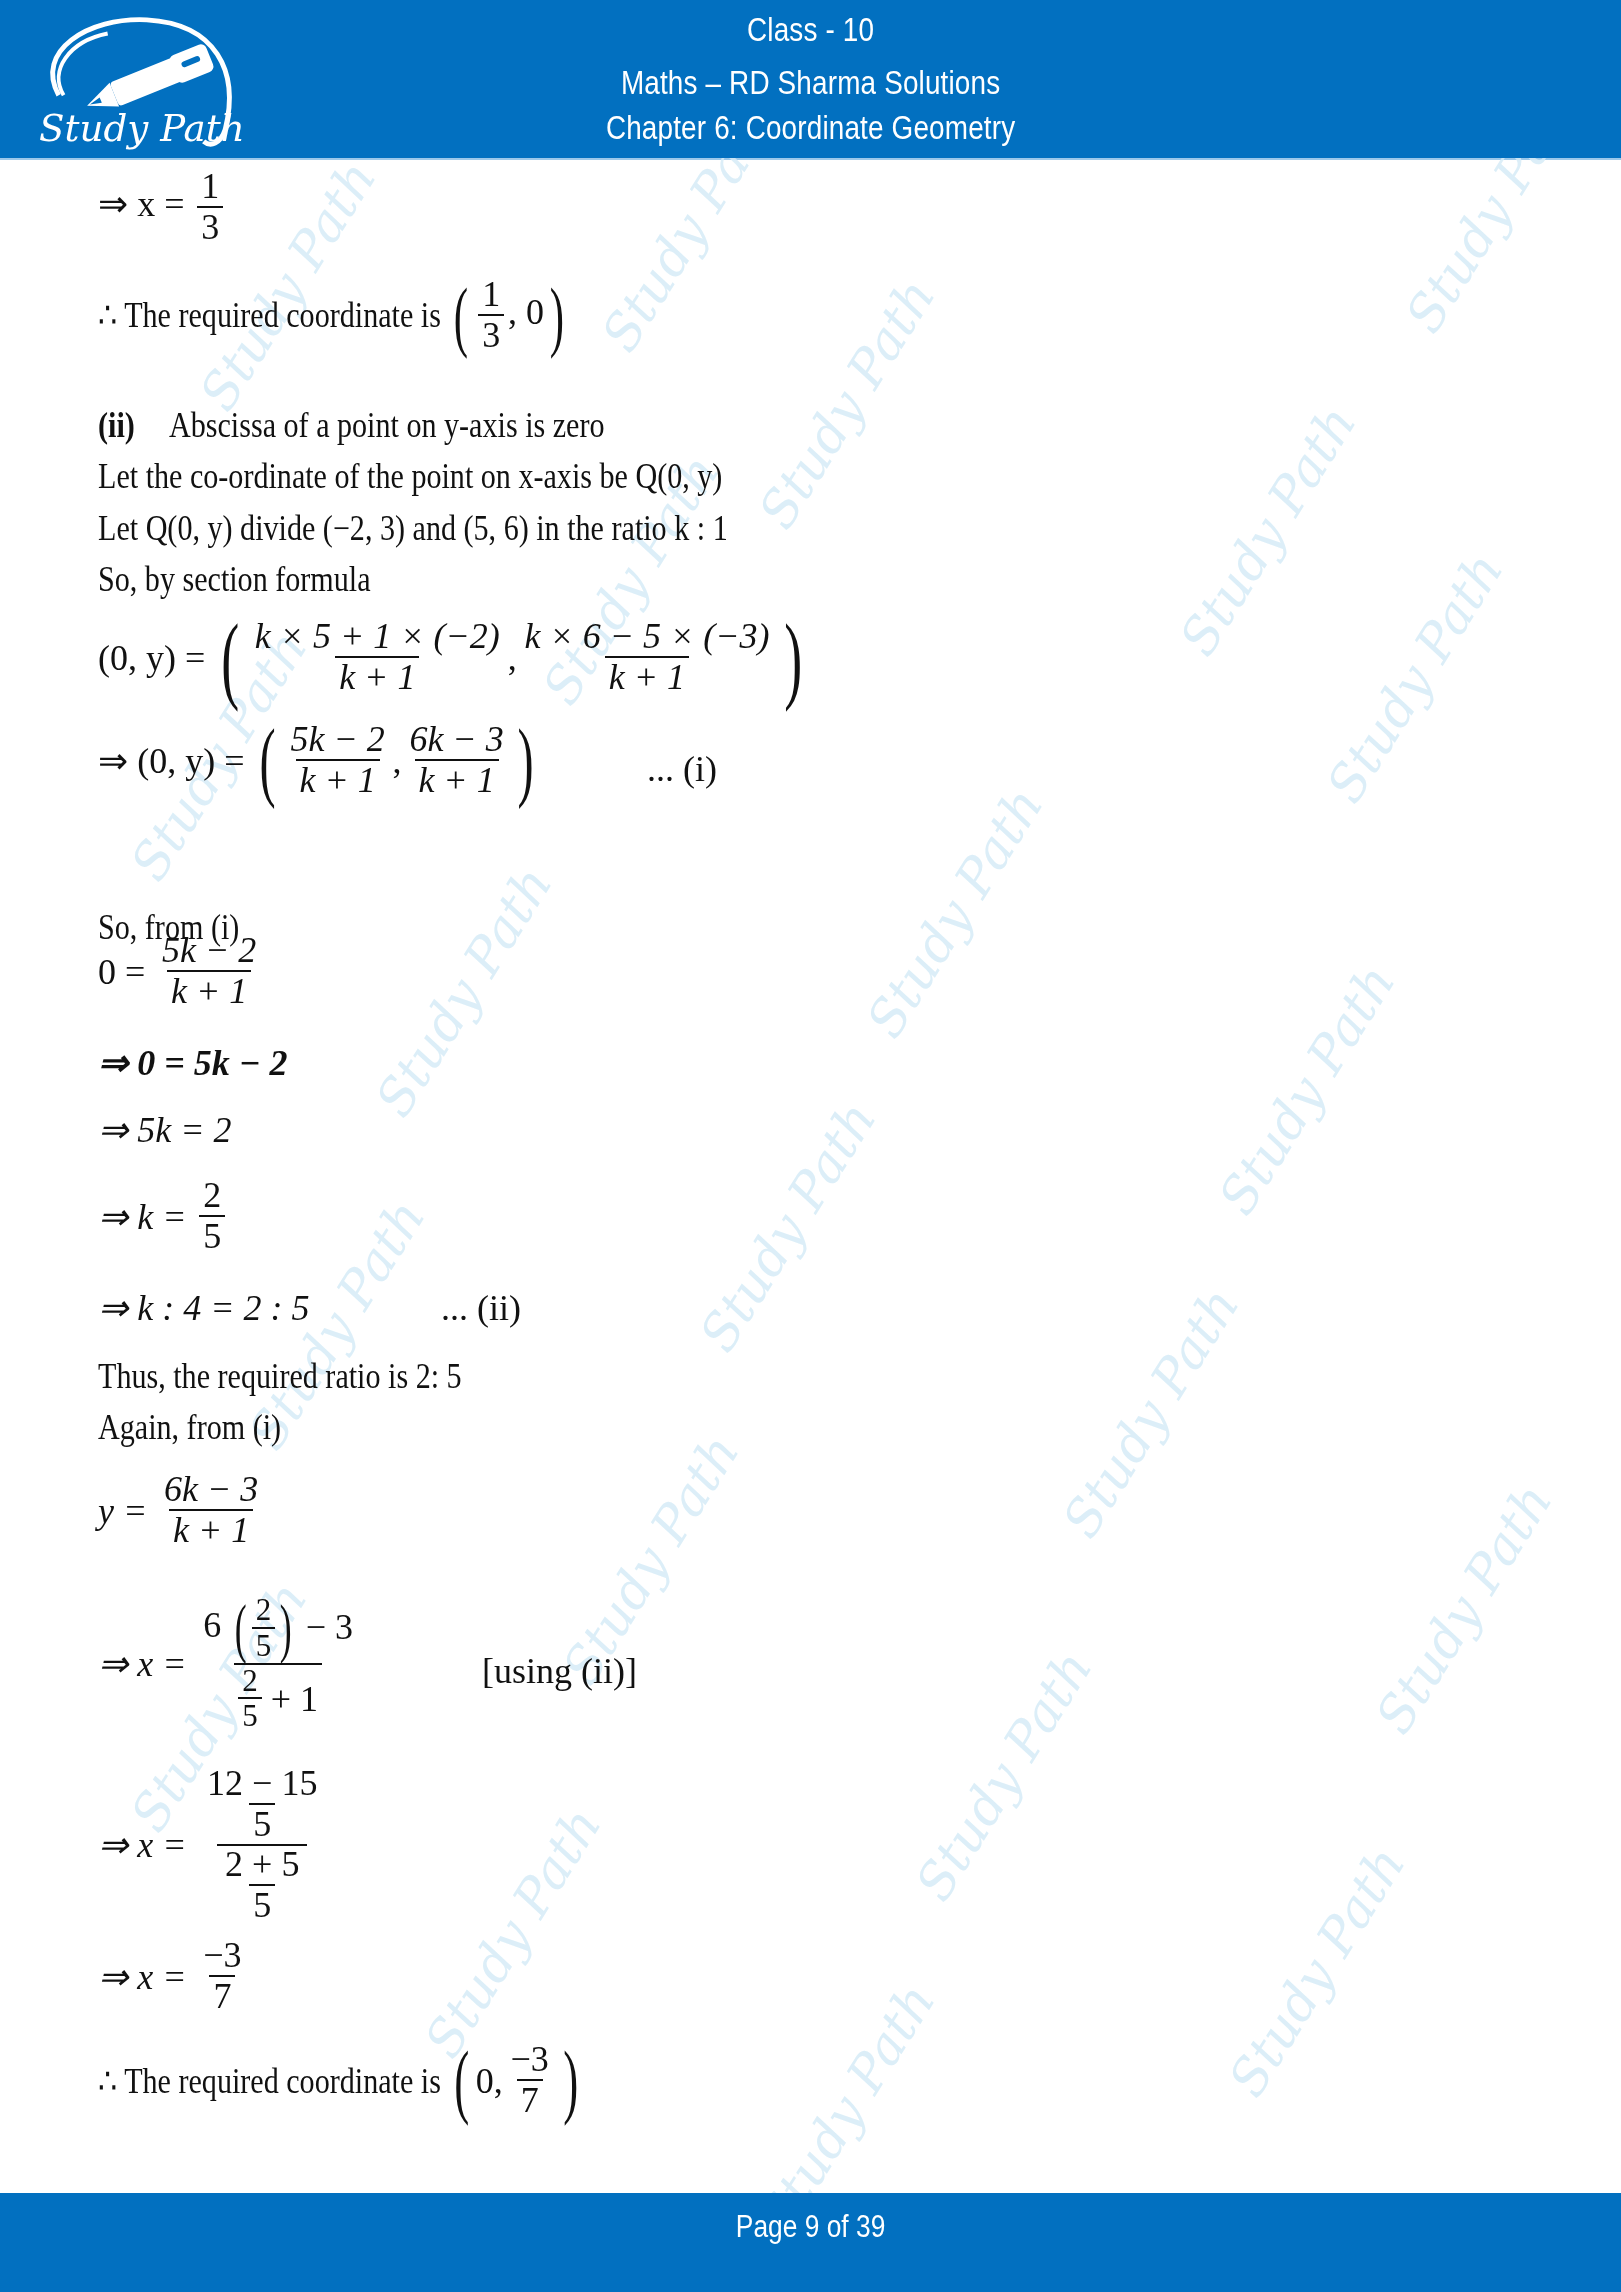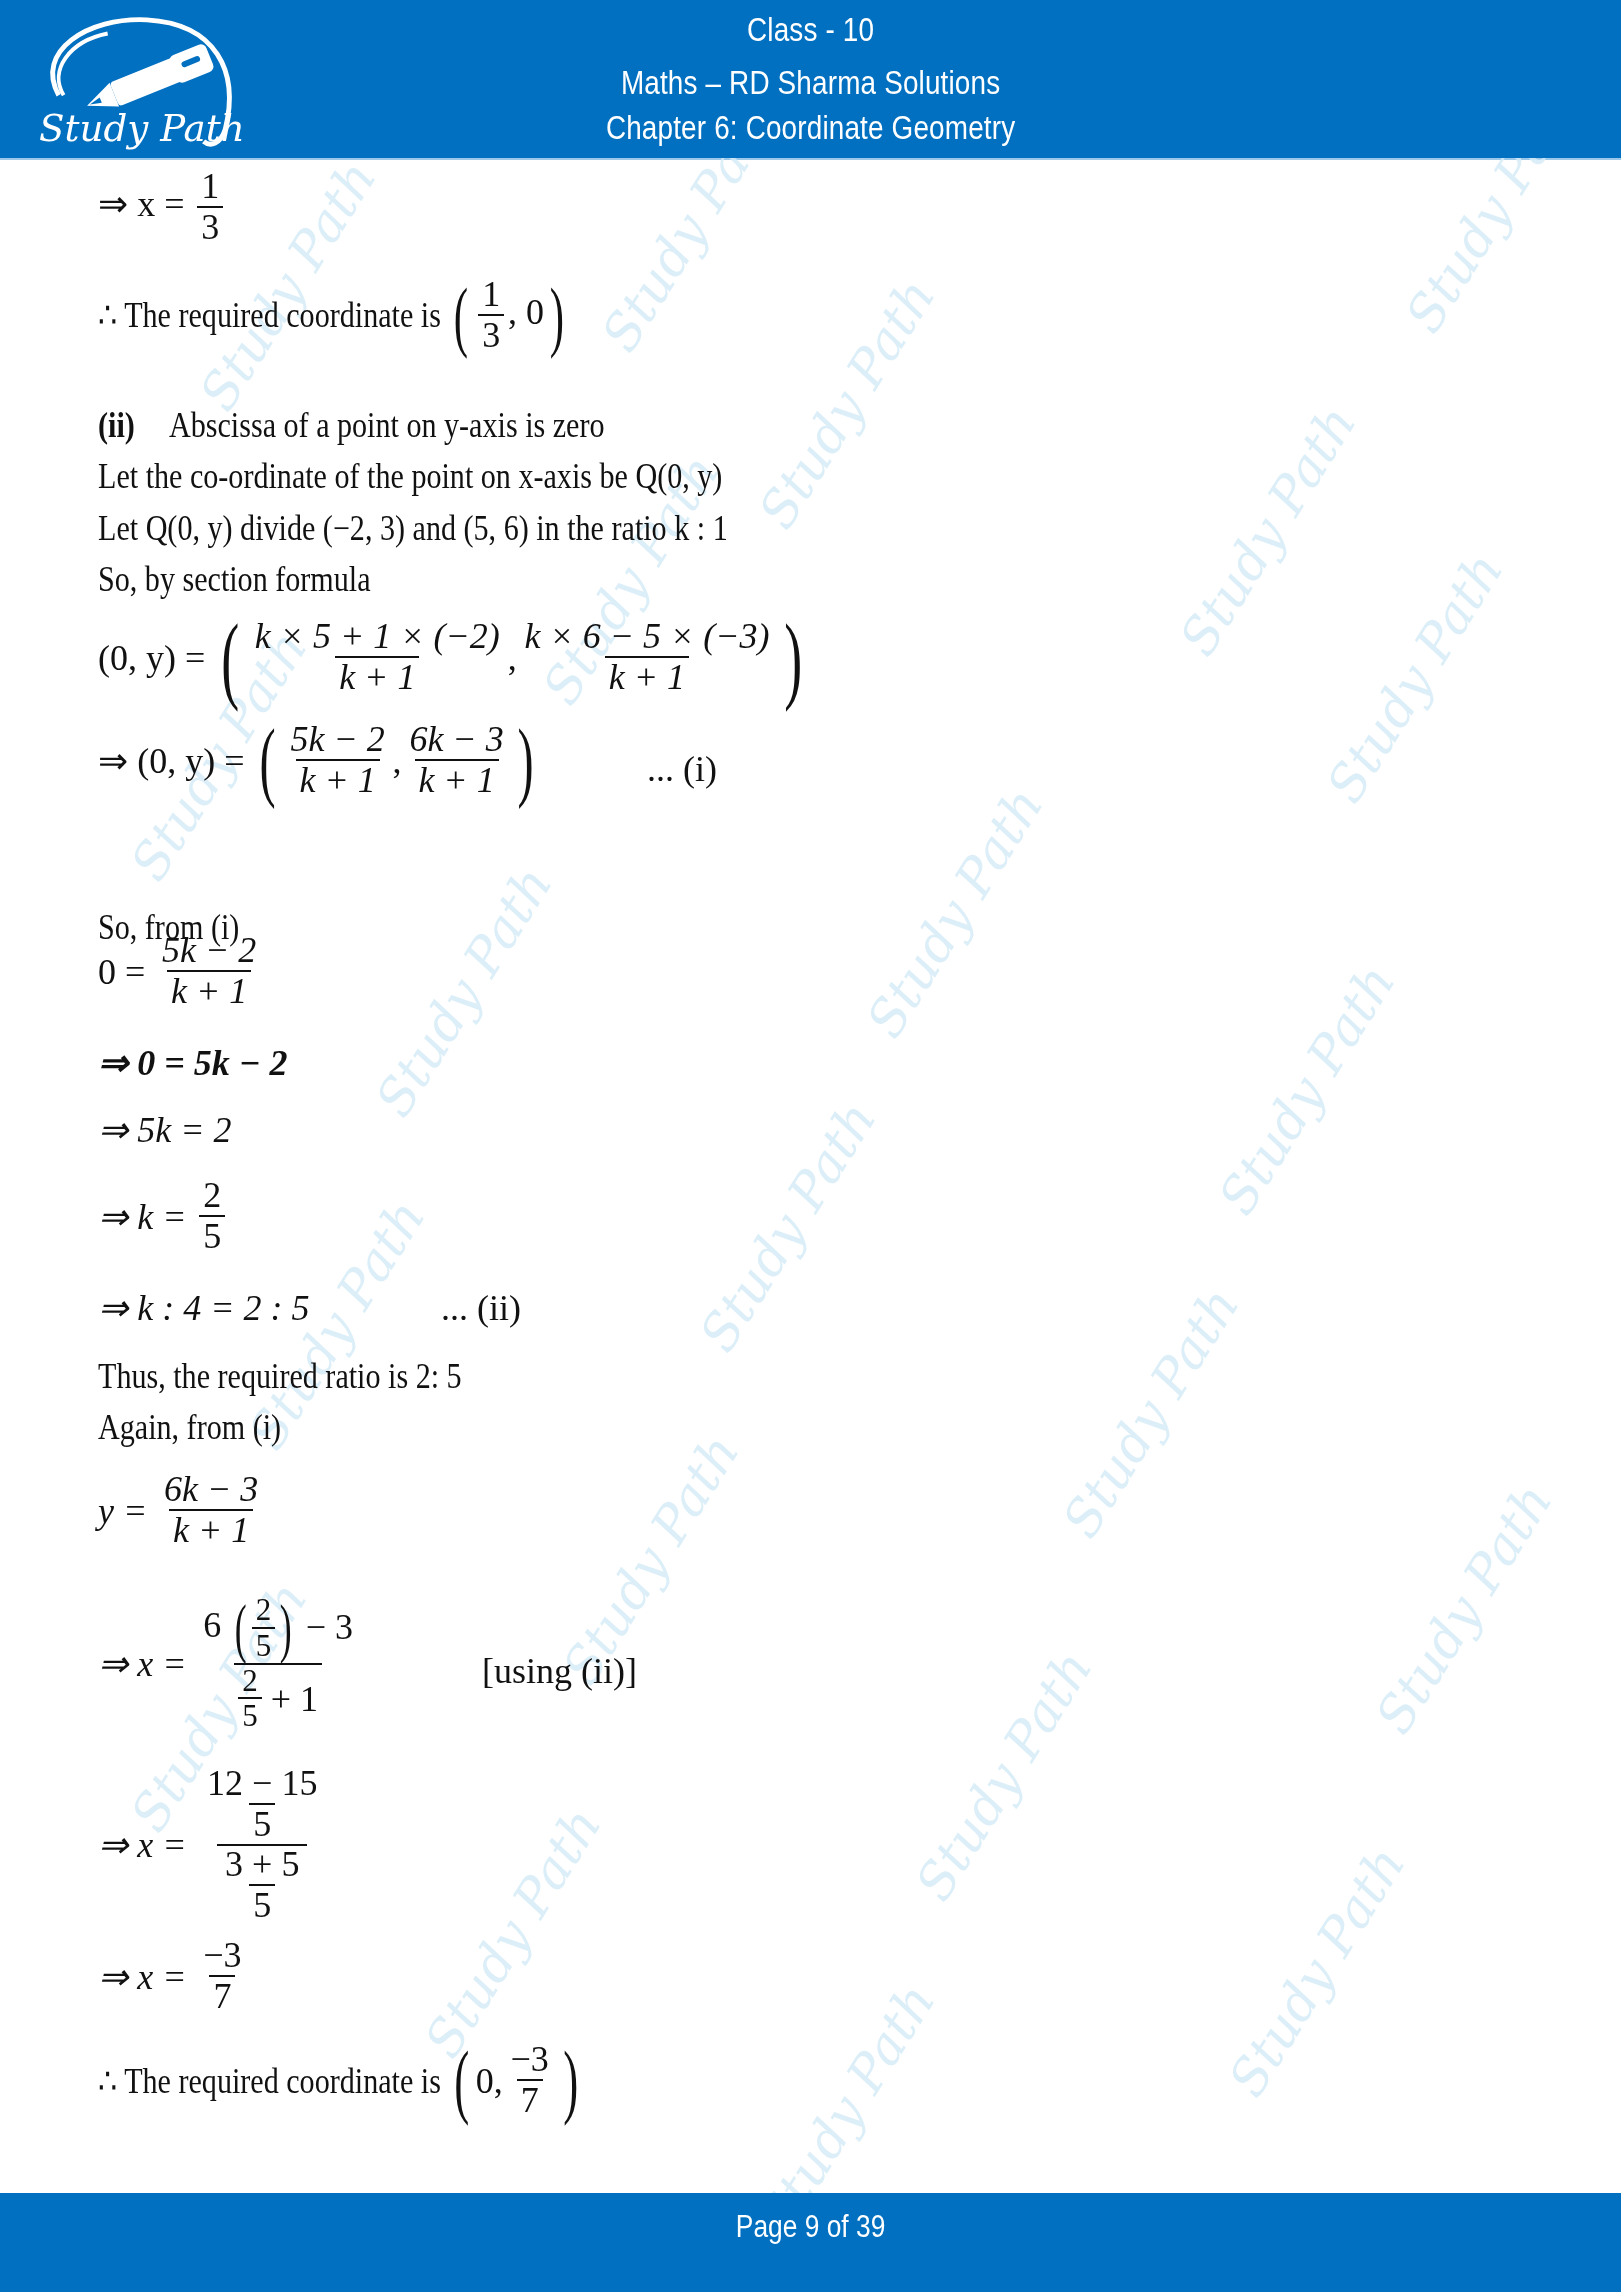--- a/index.html
+++ b/index.html
@@ -203,21 +203,21 @@
   </div>
 
   <div class="line m" style="top:1607px;">
     <span class="mi" style="vertical-align:middle;">⇒ x =</span>
     <span class="frac">
       <span class="num"><span class="frac" style="margin:0;">
             <span class="num">12 − 15</span>
             <span class="den">5</span>
           </span></span>
       <span class="den"><span class="frac" style="margin:0;">
-            <span class="num">3 + 5</span>
+            <span class="num">2 + 5</span>
             <span class="den">5</span>
           </span></span>
     </span>
   </div>
 
   <div class="line m" style="top:1779px;">
     <span class="mi" style="vertical-align:middle;">⇒ x =</span>
     <span class="frac">
         <span class="num">−3</span>
         <span class="den">7</span>

